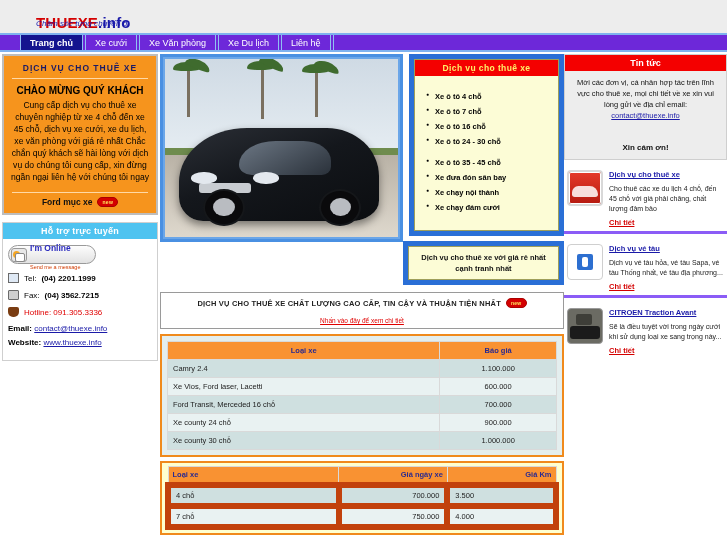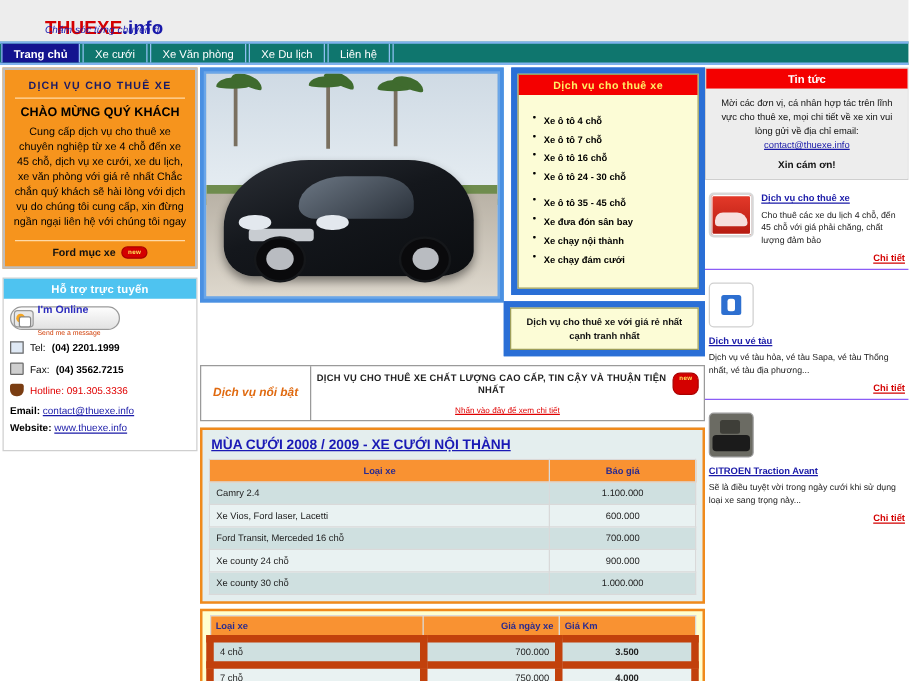--- a/index.html
+++ b/index.html
@@ -21,23 +21,23 @@
   }
   .logo .dotinfo { color: #1a1aa8; }
   .tagline {
     position: absolute; left: 36px; top: 19px;
     font-size: 8px; font-style: italic; color: #1a1ab0;
     letter-spacing: .1px;
   }
 
   
   .nav {
-    height: 19px; background: #0f766e;
+    height: 19px; background: #6d28d9;
     border-top: 2px solid #7fb2ee; border-bottom: 2px solid #7fb2ee;
-    display: flex; align-items: stretch; padding-left: 1px;
+    display: flex; align-items: stretch; padding-left: 20px;
   }
   .nav .tab {
     display: flex; align-items: center; justify-content: center;
     padding: 0 9px; font-size: 9px; color: #ffffff;
     border-right: 1px solid #8fc0f2; border-left: 1px solid #8fc0f2;
     margin-right: 2px; white-space: nowrap; cursor: pointer;
   }
   .nav .tab.active { background: #14148f; font-weight: bold; color:#fff; }
   .nav .tab-fill { flex: 1; border-left: 1px solid #8fc0f2; }
 
@@ -150,21 +150,21 @@
   .feat { display:flex; margin-top: 7px; border:1px solid #9a9a9a; background:#fff; }
   .feat-l {
     width:88px; flex:0 0 88px; border-right:1px solid #9a9a9a;
     display:flex; align-items:center; justify-content:center;
     font-size:9.5px; font-weight:bold; font-style:italic; color:#e06a10;
     padding: 6px 3px;
   }
   .feat-r { flex:1; padding:5px 4px 4px 4px; text-align:center; }
   .feat-head {
     font-size:7.5px; font-weight:bold; color:#222; letter-spacing:.2px;
-    display:flex; justify-content:center; gap:5px;
+    display:flex; align-items:center; justify-content:center; gap:5px;
   }
   .feat-link { display:block; margin-top:9px; font-size:6.5px; color:#e00000; text-decoration:underline; }
 
   
   .tbl-card { margin-top: 5px; border:2px solid #f08a1c; background:#e4eeee; padding:5px; }
   .tbl-title { font-size:11px; font-weight:bold; color:#1a1ab5; text-decoration:underline; padding:1px 2px 5px 2px;}
   table.t { width:100%; border-collapse:collapse; background:#fff; }
   table.t th {
     background:#f99232; color:#2b2b8f; font-size:7.5px; font-weight:bold;
     padding:4px 4px; border:1px solid #d9d9d9; text-align:center;
@@ -177,55 +177,55 @@
   table.t td.num { text-align:center; }
 
   .tbl-card2 { margin-top: 4px; border:2px solid #f08a1c; background:#ffffcf; padding:3px; }
   table.t2 { width:100%; border-collapse:collapse; }
   table.t2 th {
     background:#f99232; color:#2b2b8f; font-size:7.5px; font-weight:bold;
     padding:3px 4px; border:1px solid #d9d9d9;
   }
   table.t2 th.l { text-align:left; }
   table.t2 th.r { text-align:right; }
-  table.t2 th.c { text-align:left; }
+  table.t2 th.c { text-align:right; }
   table.t2 td { font-size:7.5px; color:#222; padding:3px 5px; border:6px solid #c2410c;}
   table.t2 tr:nth-child(odd) td { background:#cfe0e0; }
   table.t2 tr:nth-child(even) td { background:#e9f2f2; }
   table.t2 td.r { text-align:right; }
-  table.t2 td.c { text-align:center;font-weight:bold; }
+  table.t2 td.c { text-align:left; }
 
   
   .news-box { border:1px solid #cfcfcf; }
   .news-title { background:#f40000; color:#ffffff; font-size:9px; font-weight:bold; text-align:center; padding:3px 0;}
   .news-body { background:#ededed; padding:6px 5px; font-size:7.5px; line-height:11px; color:#111; text-align:center;}
   .news-body a { color:#1a1aa8; }
-  .news-thanks { font-weight:bold; font-size:8px; padding-top:5px; }
+  .news-thanks { font-weight:bold; font-size:8px; padding-top:21px; }
 
   .item { display:flex; gap:6px; padding:10px 3px 4px 3px; }
-  .item + .item { border-top:1px solid #8b5cf6;flex-direction:column; }
+  .item + .item { border-top:3px solid #8b5cf6; }
   .thumb { width:36px; height:36px; flex:0 0 36px; border-radius:4px; }
   .thumb.car {
     position:static; background: linear-gradient(#e53a2a,#b51a10);
     border:2px solid #d8d8d8; box-shadow:inset 0 0 0 1px #fff;
   }
   .thumb.car .mini {
     display:block; width:26px; height:11px; margin:14px auto 0 auto;
     background:#fff; border-radius:7px 9px 3px 3px; opacity:.85;
   }
   .thumb.train { background:#ffffff; border:1px solid #cfcfcf; display:flex;align-items:center;justify-content:center;}
   .thumb.train .sq { width:16px;height:16px;background:#2d6fd0;border-radius:2px;position:relative;}
   .thumb.train .sq:after{content:"";position:absolute;left:5px;top:3px;width:6px;height:10px;background:#fff;border-radius:2px;}
   .thumb.vintage { background:#6b6b63; border:1px solid #9a9a9a; position:relative; overflow:hidden;}
   .thumb.vintage:before{content:"";position:absolute;left:2px;bottom:4px;width:30px;height:13px;background:#1b1b1b;border-radius:3px;}
   .thumb.vintage:after{content:"";position:absolute;left:8px;top:5px;width:16px;height:11px;background:#3e3e38;border-radius:2px;}
   .item-txt { flex:1; }
   .item-h { font-size:7.5px; font-weight:bold; color:#1a1aa8; text-decoration:underline; display:block; margin-bottom:5px;}
   .item-d { font-size:7px; line-height:10px; color:#222; }
-  .chitiet { display:block; text-align:right; font-size:7.5px; font-weight:bold; color:#d40000; text-decoration:underline; margin-top:4px;}
+  .chitiet { display:block; text-align:left; font-size:7.5px; font-weight:bold; color:#d40000; text-decoration:underline; margin-top:4px;}
 </style>
 </head>
 <body>
 
 <div id="page">
 
   <div class="header">
     <div class="logo"><span>THUEXE</span><span class="dotinfo">.info</span></div>
     <div class="tagline">Chăm sóc từng chuyến đi</div>
   </div>
@@ -341,32 +341,30 @@
               </ul>
             </div>
           </div>
           <div class="svc-note-wrap">
             <div class="svc-note">Dịch vụ cho thuê xe với giá rẻ nhất cạnh tranh nhất</div>
           </div>
         </div>
       </div>
 
       <div class="feat">
-        <div class="feat-l">Dịch vụ nổi bật</div>
         <div class="feat-r">
           <div class="feat-head">
             <span>DỊCH VỤ CHO THUÊ XE CHẤT LƯỢNG CAO CẤP, TIN CẬY VÀ THUẬN TIỆN NHẤT</span>
             <span class="newbadge">new</span>
           </div>
           <a class="feat-link" href="#">Nhấn vào đây để xem chi tiết</a>
         </div>
       </div>
 
       <div class="tbl-card">
-        <div class="tbl-title">MÙA CƯỚI 2008 / 2009 - XE CƯỚI NỘI THÀNH</div>
         <table class="t">
           <thead>
             <tr>
               <th style="width:70%">Loại xe</th>
               <th>Báo giá</th>
             </tr>
           </thead>
           <tbody>
             <tr>
               <td>Camry 2.4</td>

